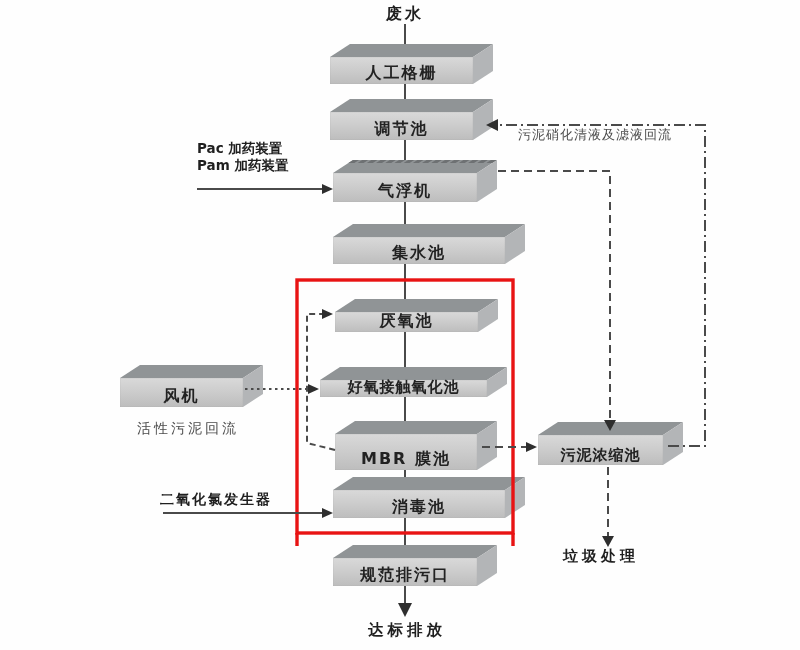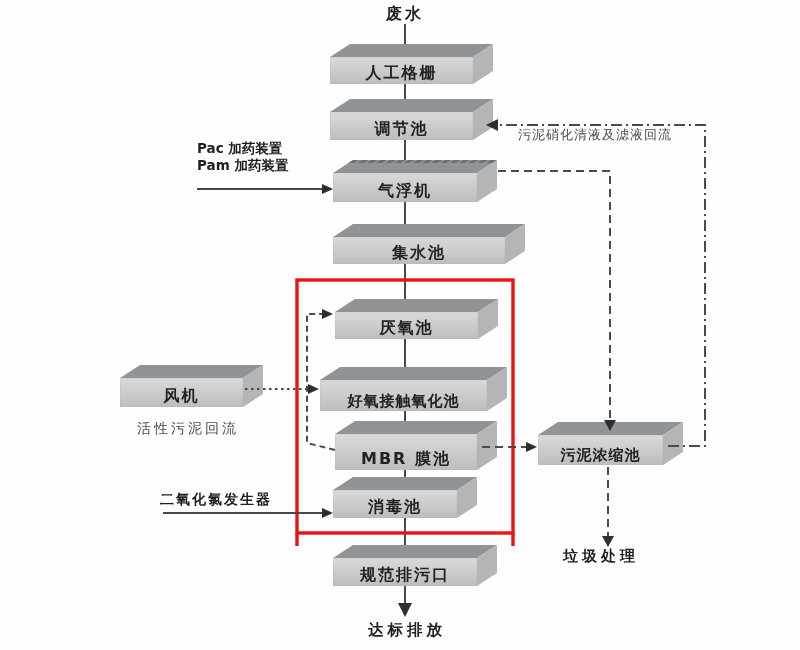--- a/index.html
+++ b/index.html
@@ -89,45 +89,45 @@
     </div>
 
     <div class="box3d" style="left:333px;top:237px;width:172px;height:27px;">
       <div class="top"></div>
       <div class="side"></div>
       <div class="front">
           <span class="box-label">集水池</span>
         </div>
     </div>
 
-    <div class="box3d" style="left:335px;top:312px;width:143px;height:27px;">
+    <div class="box3d" style="left:335px;top:312px;width:143px;height:20px;">
       <div class="top"></div>
       <div class="side"></div>
       <div class="front">
           <span class="box-label">厌氧池</span>
         </div>
     </div>
 
-    <div class="box3d" style="left:320px;top:380px;width:167px;height:31px;">
+    <div class="box3d" style="left:320px;top:380px;width:167px;height:17px;">
       <div class="top"></div>
       <div class="side"></div>
       <div class="front">
           <span class="box-label small">好氧接触氧化池</span>
         </div>
     </div>
 
     <div class="box3d" style="left:335px;top:434px;width:142px;height:36px;">
       <div class="top"></div>
       <div class="side"></div>
       <div class="front">
           <span class="box-label">MBR 膜池</span>
         </div>
     </div>
 
-    <div class="box3d" style="left:333px;top:490px;width:124px;height:28px;">
+    <div class="box3d" style="left:333px;top:490px;width:172px;height:28px;">
       <div class="top"></div>
       <div class="side"></div>
       <div class="front">
           <span class="box-label">消毒池</span>
         </div>
     </div>
 
     <div class="box3d" style="left:333px;top:558px;width:144px;height:28px;">
       <div class="top"></div>
       <div class="side"></div>

